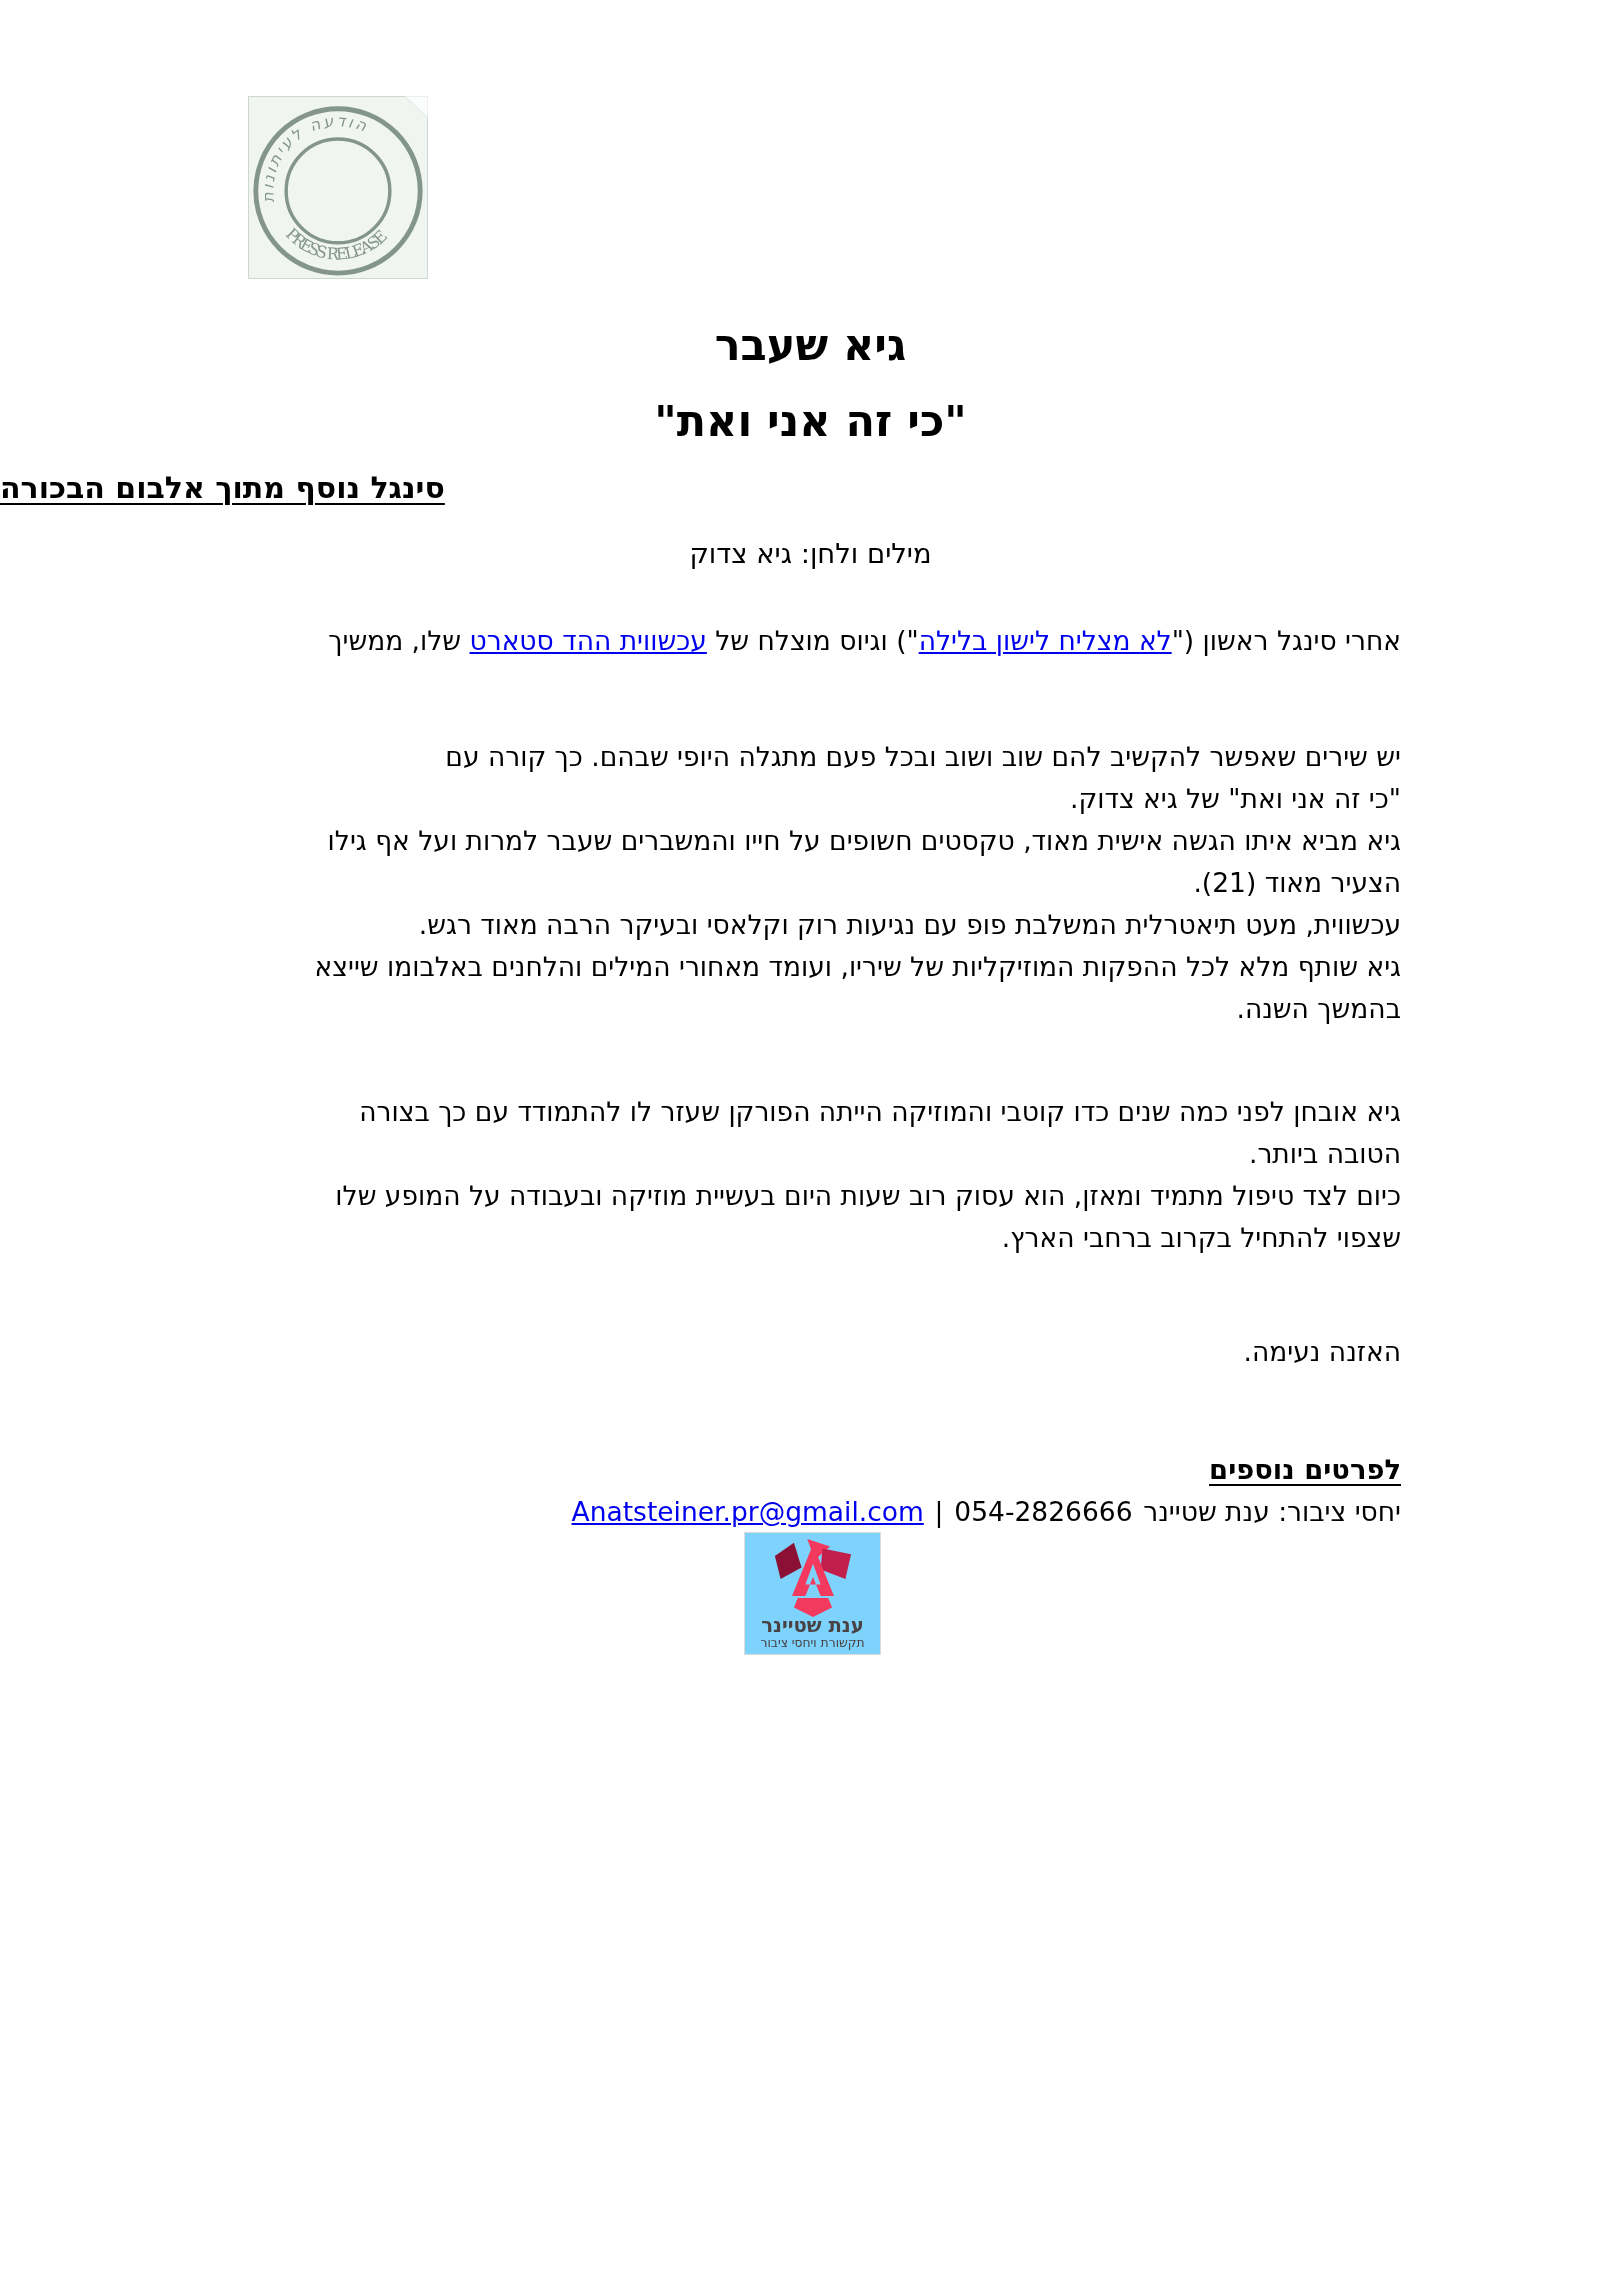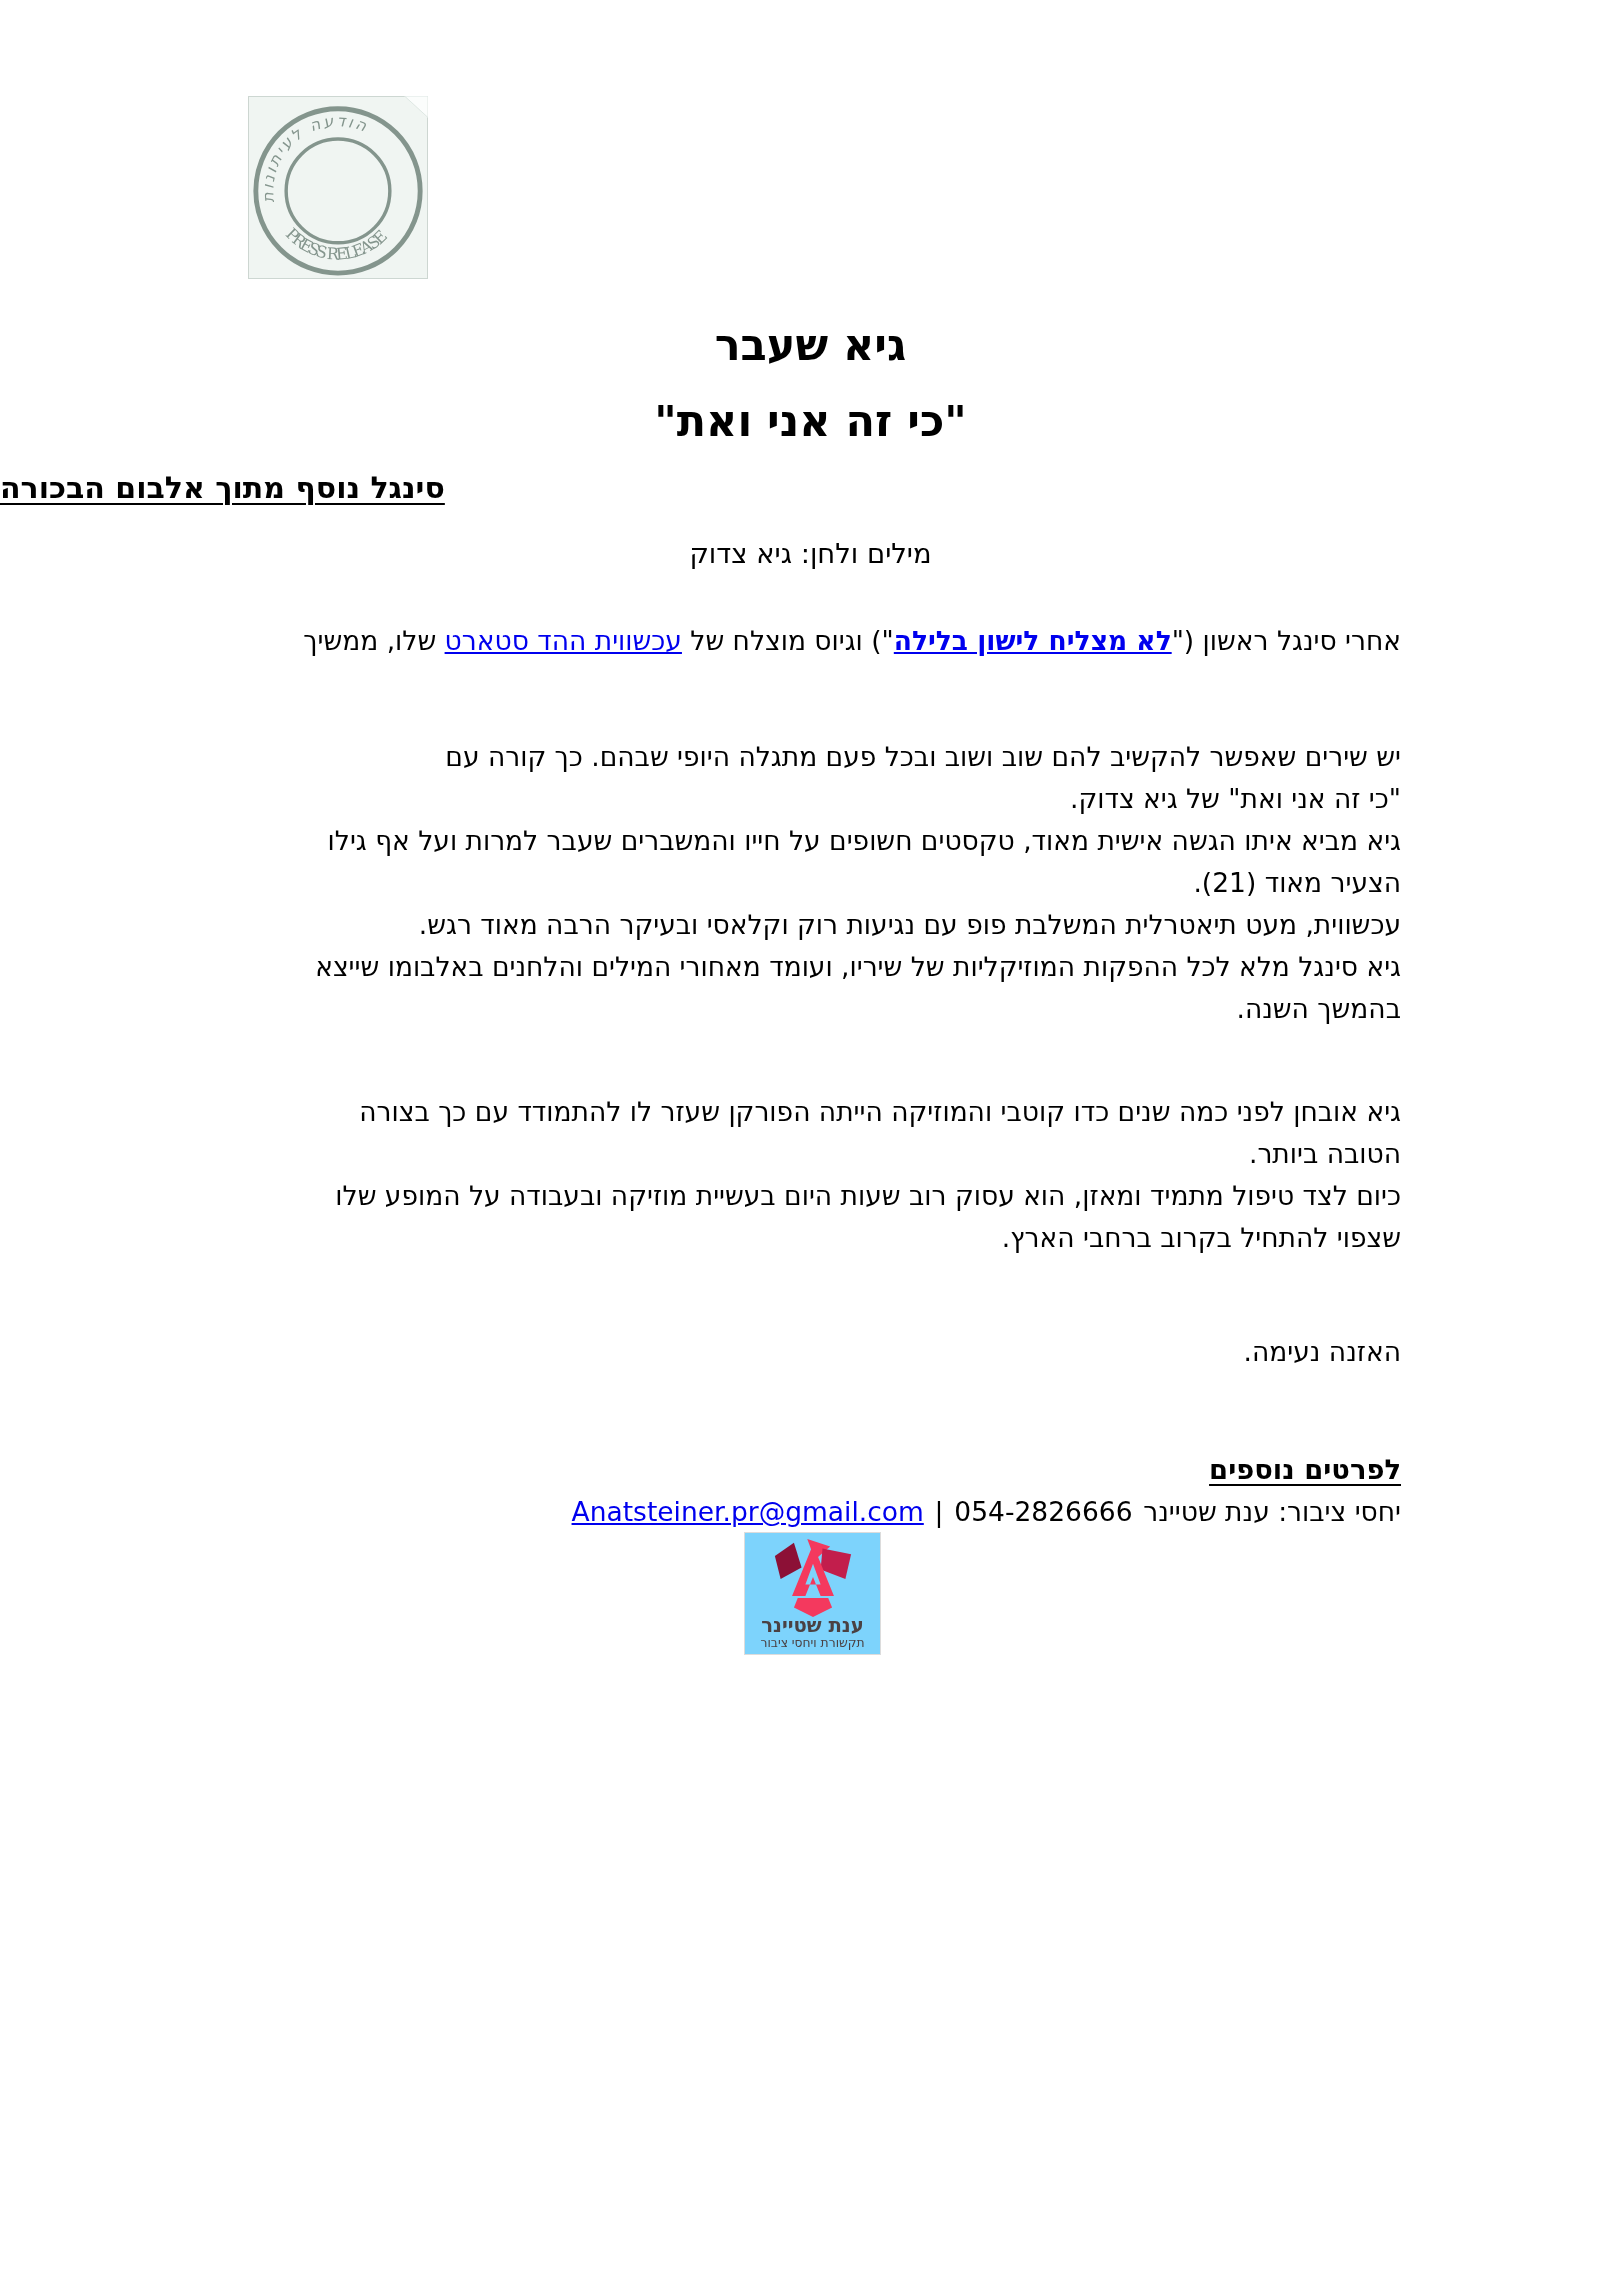--- a/index.html
+++ b/index.html
@@ -72,29 +72,29 @@
       </text>
     </svg>
   </div>
 
   <div class="title-artist" dir="rtl">גיא שעבר</div>
   <div class="title-single" dir="rtl">"כי זה אני ואת"</div>
   <div class="title-subtitle" dir="rtl"><span>סינגל נוסף מתוך אלבום הבכורה</span></div>
   <div class="credits" dir="rtl">מילים ולחן: גיא צדוק</div>
 
   <div class="para p1">
-      <div class="line"><span>אחרי סינגל ראשון ("</span><a href="#" class="doclink" style="color: rgb(0, 0, 238); font-weight: bold;">לא מצליח לישון בלילה</a><span>") וגיוס מוצלח של </span><a href="#" class="doclink" style="color: rgb(0, 0, 238);">עכשווית ההד סטארט</a><span> שלו, ממשיך</span></div>
+      <div class="line"><span>אחרי סינגל ראשון ("</span><a href="#" class="doclink" style="color: rgb(0, 0, 238);">לא מצליח לישון בלילה</a><span>") וגיוס מוצלח של </span><a href="#" class="doclink" style="color: rgb(0, 0, 238);">עכשווית ההד סטארט</a><span> שלו, ממשיך</span></div>
     </div>
   <div class="para p2">
       <div class="line"><span>יש שירים שאפשר להקשיב להם שוב ושוב ובכל פעם מתגלה היופי שבהם. כך קורה עם</span></div>
       <div class="line"><span>"כי זה אני ואת" של גיא צדוק.</span></div>
       <div class="line"><span>גיא מביא איתו הגשה אישית מאוד, טקסטים חשופים על חייו והמשברים שעבר למרות ועל אף גילו</span></div>
       <div class="line"><span>הצעיר מאוד (21).</span></div>
       <div class="line"><span>עכשווית, מעט תיאטרלית המשלבת פופ עם נגיעות רוק וקלאסי ובעיקר הרבה מאוד רגש.</span></div>
-      <div class="line"><span>גיא סינגל מלא לכל ההפקות המוזיקליות של שיריו, ועומד מאחורי המילים והלחנים באלבומו שייצא</span></div>
+      <div class="line"><span>גיא שותף מלא לכל ההפקות המוזיקליות של שיריו, ועומד מאחורי המילים והלחנים באלבומו שייצא</span></div>
       <div class="line"><span>בהמשך השנה.</span></div>
     </div>
   <div class="para p3">
       <div class="line"><span>גיא אובחן לפני כמה שנים כדו קוטבי והמוזיקה הייתה הפורקן שעזר לו להתמודד עם כך בצורה</span></div>
       <div class="line"><span>הטובה ביותר.</span></div>
       <div class="line"><span>כיום לצד טיפול מתמיד ומאזן, הוא עסוק רוב שעות היום בעשיית מוזיקה ובעבודה על המופע שלו</span></div>
       <div class="line"><span>שצפוי להתחיל בקרוב ברחבי הארץ.</span></div>
     </div>
 
   <div class="closing">האזנה נעימה.</div>

